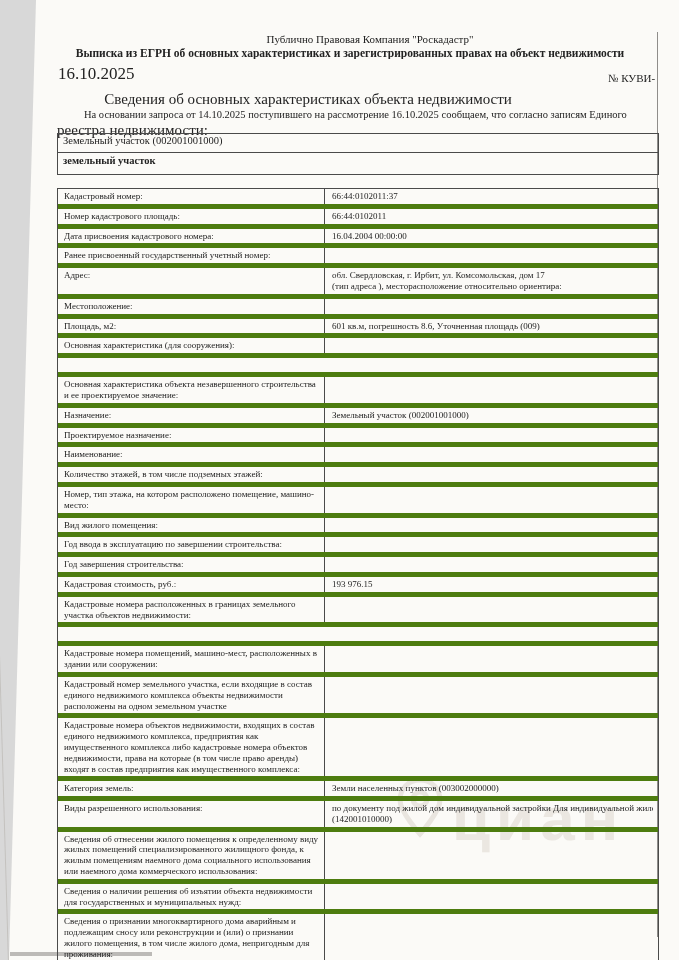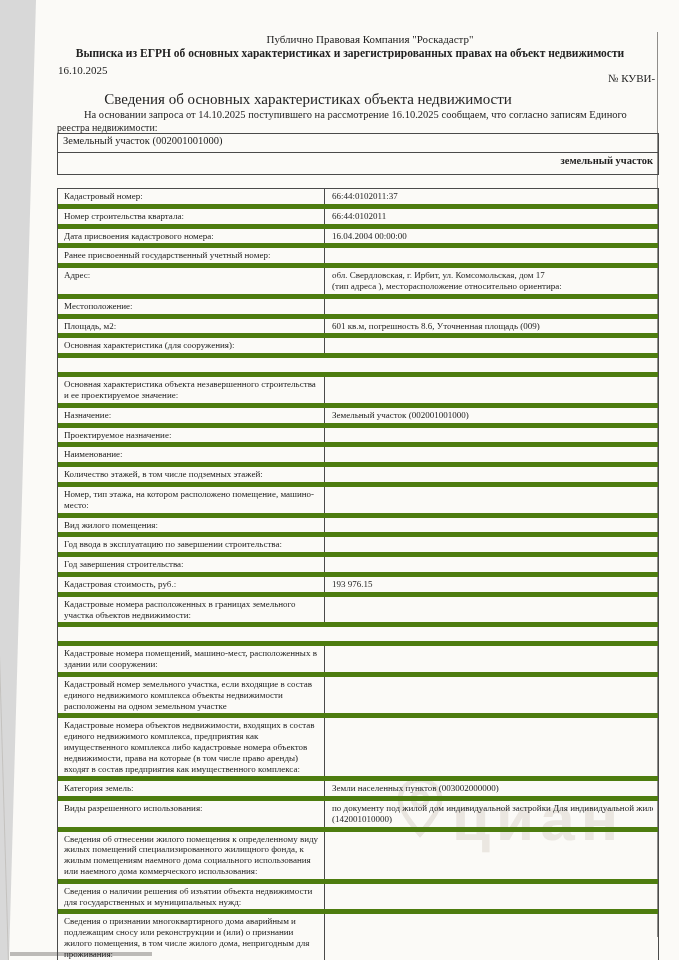--- a/index.html
+++ b/index.html
@@ -23,32 +23,32 @@
   .page-edge-right{
     position:absolute;left:657px;top:32px;width:1px;height:905px;background:#8f8d8a;
   }
   
   .scan-bar{
     position:absolute;left:10px;top:952px;width:142px;height:4px;background:#bcbab7;
   }
   .hdr{position:absolute;left:0;width:679px;overflow:hidden;white-space:nowrap;}
   .org{top:33px;text-align:center;font-size:11px;width:740px;}
   .title{top:47px;font-weight:bold;font-size:11.5px;width:820px;text-align:center;left:-60px;}
-  .dateline{top:64px;left:58px;width:200px;font-size:11px;}
+  .dateline{top:64px;left:58px;width:200px;font-size:17px;}
   .numline{top:72px;left:608px;width:80px;font-size:11px;}
   .section{top:91px;width:616px;text-align:center;font-size:15px;}
   .intro1{top:109px;left:84px;width:700px;font-size:10.5px;}
-  .intro2{top:122px;left:57px;width:400px;font-size:10px;}
+  .intro2{top:122px;left:57px;width:400px;font-size:15px;}
 
   .minitable{
     position:absolute;left:57px;top:133px;width:600px;
     border:1px solid #4a4a4a;font-size:10.5px;
   }
   .minitable .mrowA{padding:1px 5px;border-bottom:1px solid #4a4a4a;min-height:16px;}
-  .minitable .mrowB{padding:2px 5px;min-height:17px;text-align:right;font-weight:bold;}
+  .minitable .mrowB{padding:2px 5px;min-height:17px;text-align:left;font-weight:bold;}
 
   .chars{
     position:absolute;left:57px;top:188px;width:600px;
     border:1px solid #4a4a4a;border-bottom:none;
     font-size:9px;line-height:10.8px;
   }
   .row{display:flex;border-bottom:5px solid #4d7c0f;min-height:19px;box-sizing:border-box;}
   .cell-label{
     width:267px;box-sizing:border-box;flex:none;
     border-right:1px solid #4a4a4a;padding:2px 5px 2px 6px;
@@ -99,21 +99,21 @@
 
   <div class="chars">
     <div class="row">
       <div class="cell-label">Кадастровый номер:</div>
       <div class="cell-value">
           <div class="vline">66:44:0102011:37</div>
         </div>
     </div>
 
     <div class="row">
-      <div class="cell-label">Номер строительства квартала:</div>
+      <div class="cell-label">Номер кадастрового площадь:</div>
       <div class="cell-value">
           <div class="vline">66:44:0102011</div>
         </div>
     </div>
 
     <div class="row">
       <div class="cell-label">Дата присвоения кадастрового номера:</div>
       <div class="cell-value">
           <div class="vline">16.04.2004 00:00:00</div>
         </div>

